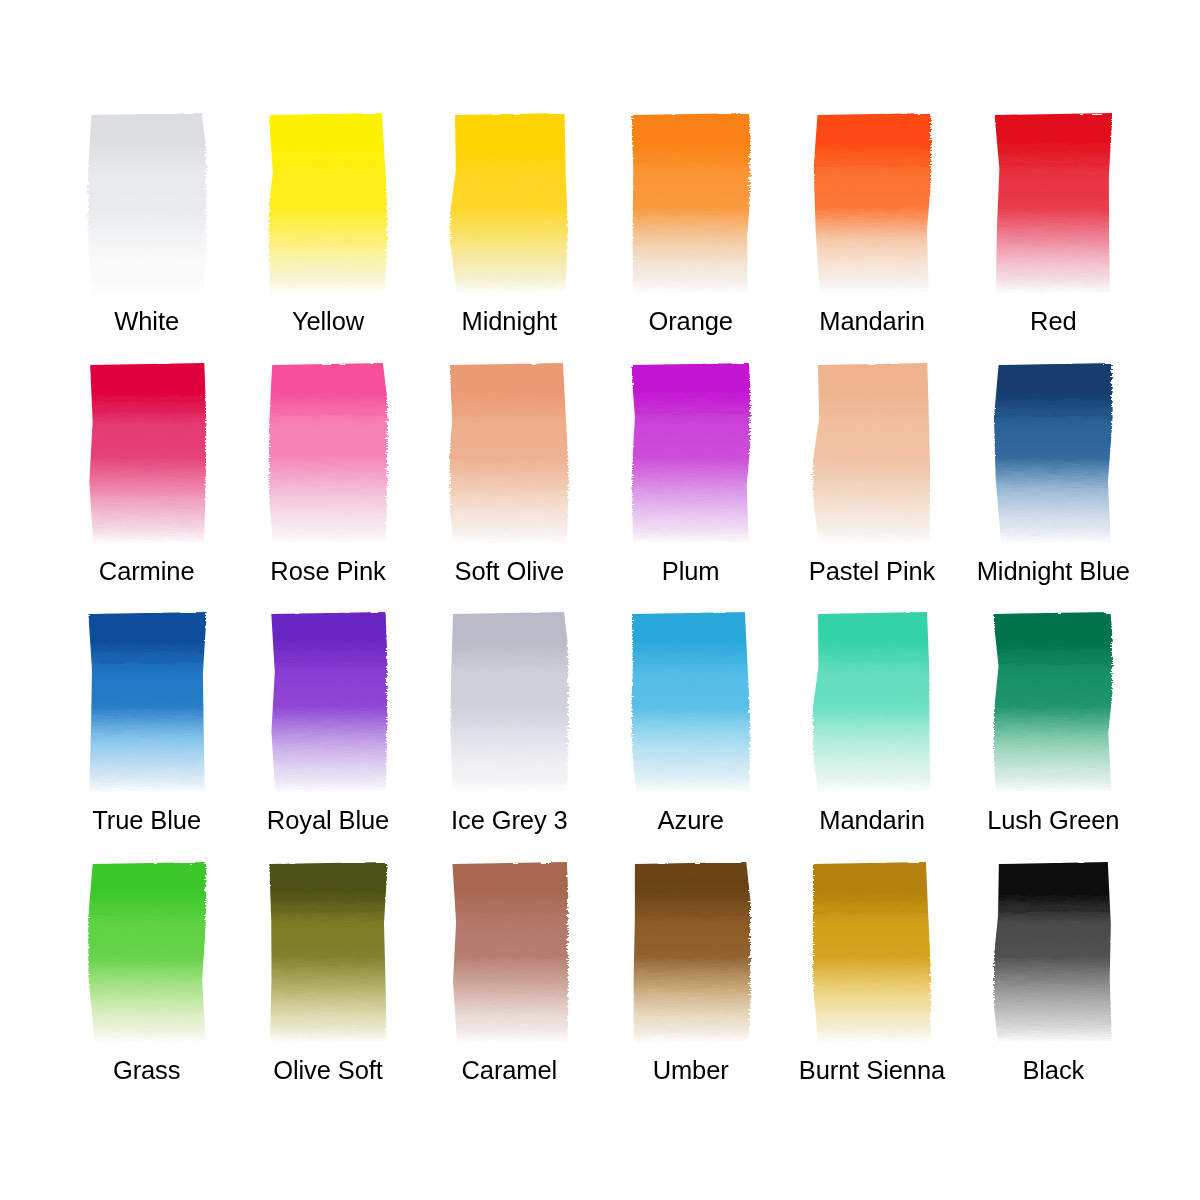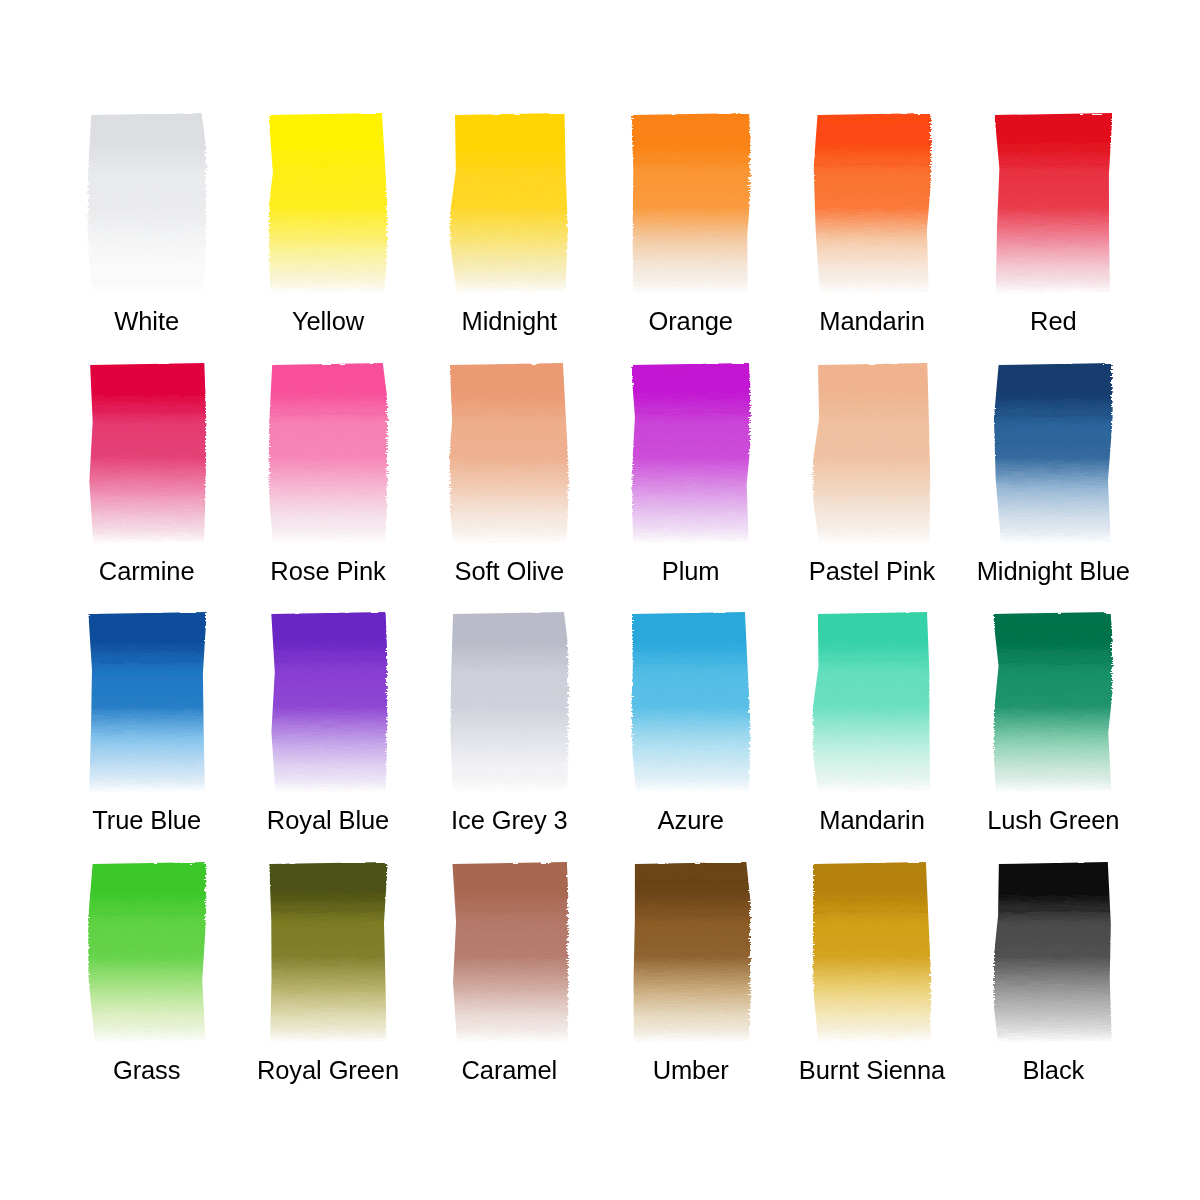--- a/index.html
+++ b/index.html
@@ -845,21 +845,21 @@
               <rect x="2" y="3.0" width="118" height="2.2" fill="#4e5216" opacity="0.300"></rect>
               <rect x="2" y="20.6" width="118" height="3.1" fill="#4e5216" opacity="0.265"></rect>
               <rect x="2" y="36.6" width="118" height="4.0" fill="#4e5216" opacity="0.230"></rect>
               <rect x="2" y="48.4" width="118" height="2.2" fill="#4e5216" opacity="0.195"></rect>
               <rect x="2" y="64.4" width="118" height="3.1" fill="#7c7b24" opacity="0.160"></rect>
               <rect x="2" y="82.0" width="118" height="4.0" fill="#7c7b24" opacity="0.125"></rect>
               <rect x="2" y="94.3" width="118" height="2.2" fill="#7c7b24" opacity="0.090"></rect>
             </g>
           </svg>
         </div>
-        <div class="label">Royal Green</div>
+        <div class="label">Olive Soft</div>
       </div>
       <div class="cell row-3">
         <div class="swatch-wrap">
           <svg class="swatch" viewBox="0 0 122 182" preserveAspectRatio="none">
             <defs>
               <linearGradient id="sw20-g" x1="0" y1="0" x2="0" y2="1">
                 <stop offset="0%" stop-color="#a86850" stop-opacity="1"></stop>
                 <stop offset="16%" stop-color="#a86850" stop-opacity="1"></stop>
                 <stop offset="34%" stop-color="#b4796a" stop-opacity="1"></stop>
                 <stop offset="52%" stop-color="#b4796a" stop-opacity="0.95"></stop>

